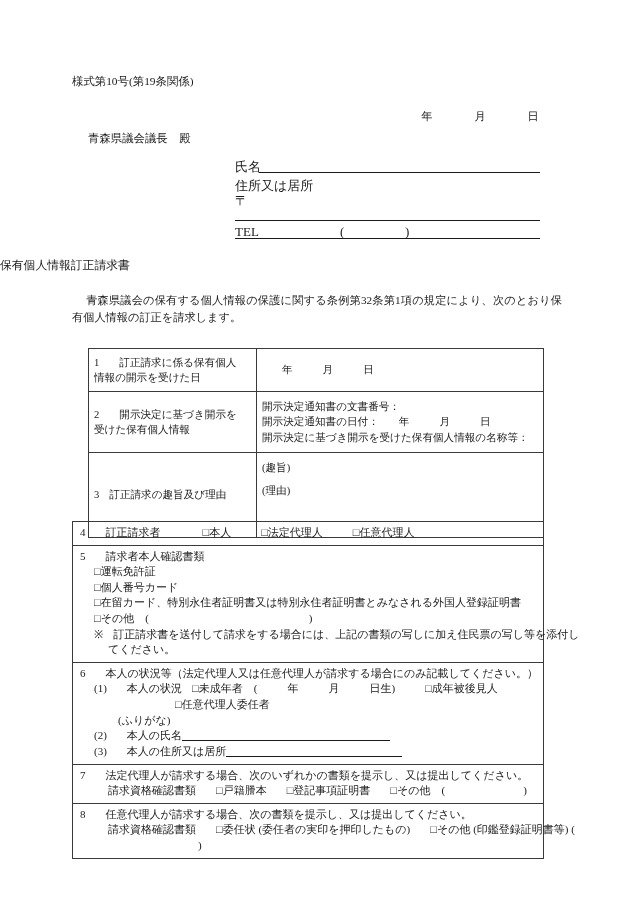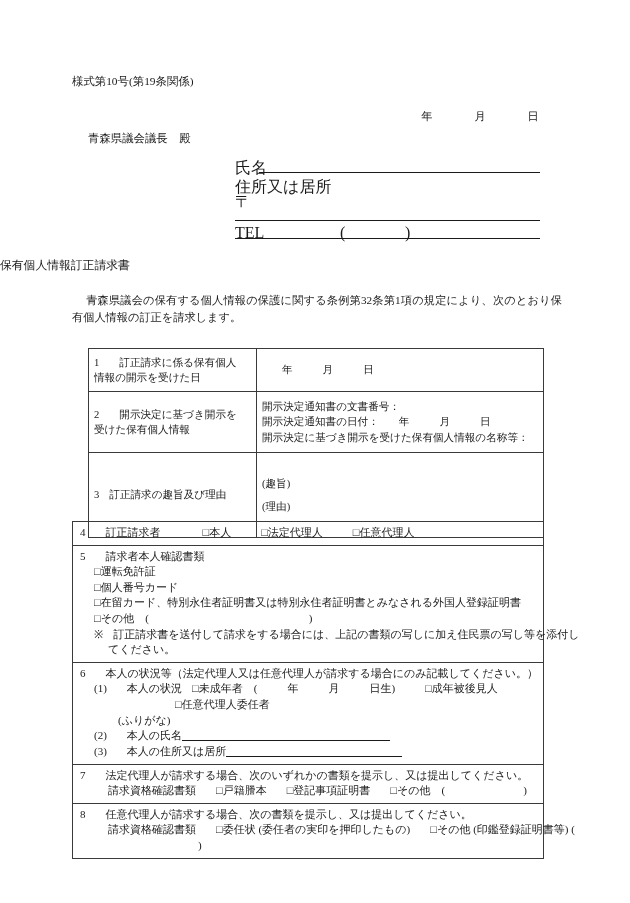--- a/index.html
+++ b/index.html
@@ -27,21 +27,21 @@
 
   
   #form-number   { left: 72px;  top: 76px;  font-size: 11.4px; }
   #date-line     { left: 410px; top: 100px; font-size: 11.2px; letter-spacing: 0; }
   #date-line span { display: inline-block; }
   #addressee     { left: 88px;  top: 133px; font-size: 11.4px; }
 
   
   .app-block { position: absolute; left: 235px; top: 158px; width: 305px; }
   .app-row   { position: relative; height: 17px; }
-  .app-label { position: absolute; left: 0; top: 0; font-size: 16px; white-space: pre; }
+  .app-label { position: absolute; left: 0; top: 0; font-size: 13px; white-space: pre; }
   .rule      { position: absolute; border-bottom: 1px solid #1a1a1a; }
 
   
   #doc-title { left: 0; top: 260px; width: 630px; text-align: left; font-size: 11.8px; }
   #intro {
     position: absolute;
     left: 72px; top: 292px;
     width: 490px;
     font-size: 11.2px;
     line-height: 1.55;
@@ -149,21 +149,21 @@
       <td>
         <span class="line nowrap">開示決定通知書の文書番号：</span>
         <span class="line nowrap"><span>開示決定通知書の日付：</span><span class="sp2"></span><span>年</span><span class="sp3"></span><span>月</span><span class="sp3"></span><span>日</span></span>
         <span class="line nowrap">開示決定に基づき開示を受けた保有個人情報の名称等：</span>
       </td>
     </tr>
     <tr>
       <td class="col-label" style="height:78px;">
         <span>3</span><span class="sp1"></span><span>訂正請求の趣旨及び理由</span>
       </td>
-      <td style="vertical-align:top; padding-top:23px;">
+      <td style="vertical-align:top; padding-top:7px;">
         <span class="line">(趣旨)</span>
         <span class="line" style="margin-top:8px;">(理由)</span>
       </td>
     </tr>
   </tbody>
     </table>
 
   <table class="tbl" id="table-sub">
 
     <tbody>

